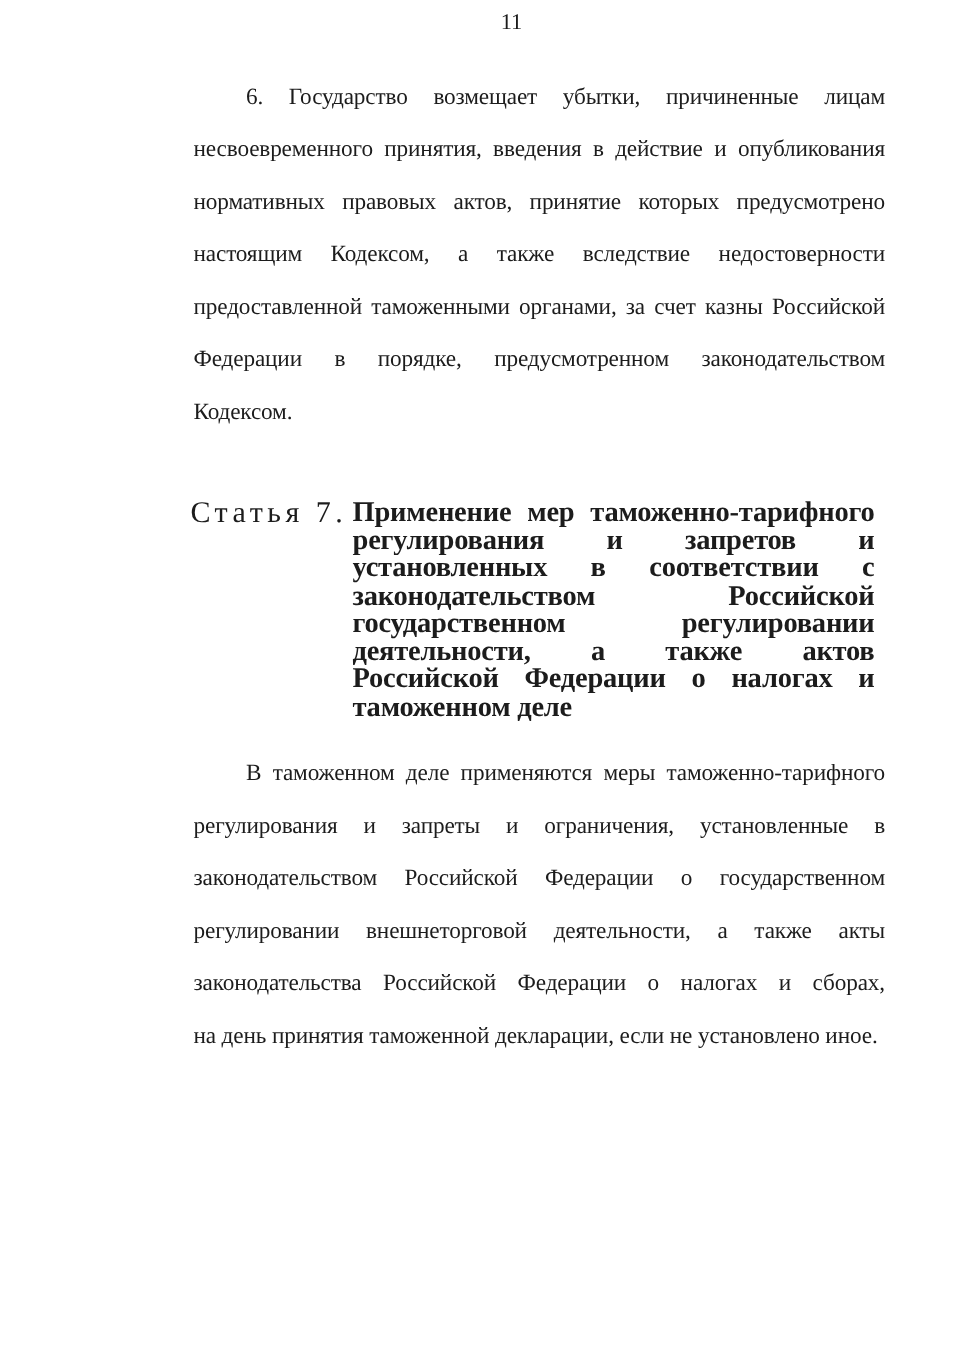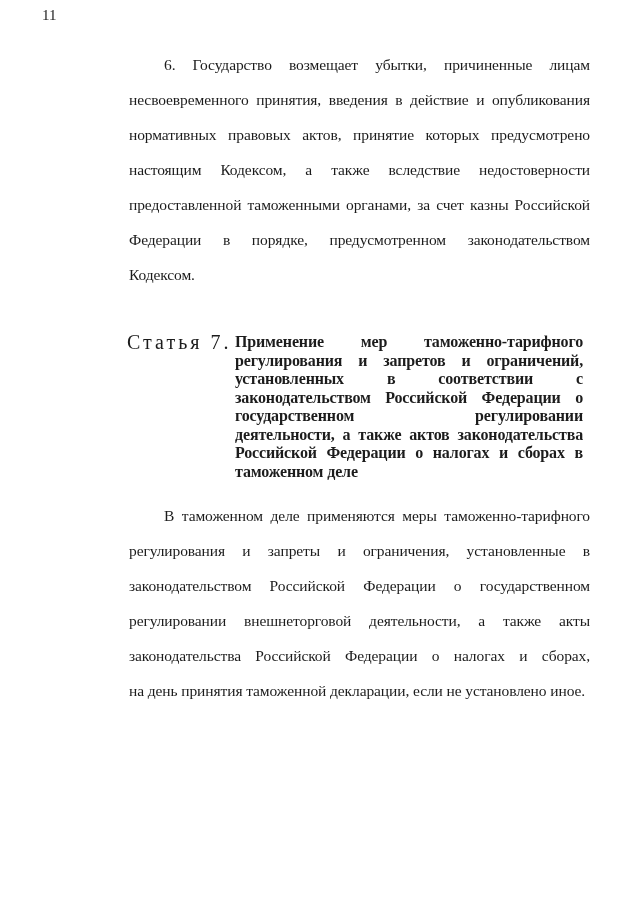--- a/index.html
+++ b/index.html
@@ -17,21 +17,21 @@
   .page {
     position: relative;
     width: 640px;
     height: 900px;
     background: #ffffff;
   }
   .page-number {
     padding-top: 7px;
     font-size: 15px;
     line-height: 17px;
-    text-align: left;
+    text-align: center;
     text-indent: 42px; 
   }
   .content {
     margin-left: 97px;
     width: 493px;
   }
   
   .tline {
     text-align: justify;
     text-align-last: justify;
@@ -66,21 +66,21 @@
     flex: 0 0 108px;
     font-size: 20px;
     letter-spacing: 3px;
     line-height: 18.5px;
     white-space: nowrap;
   }
   .article-title {
     width: 348px;
     flex: 0 0 348px;
     font-weight: 700;
-    font-size: 16px;
+    font-size: 19px;
     letter-spacing: -0.15px;
     font-family: Liberation Serif, serif;
   }
   .article-title .tline {
     height: 18.5px;
     line-height: 18.5px;
   }
   .para-final {
     margin-top: 17px;
   }

